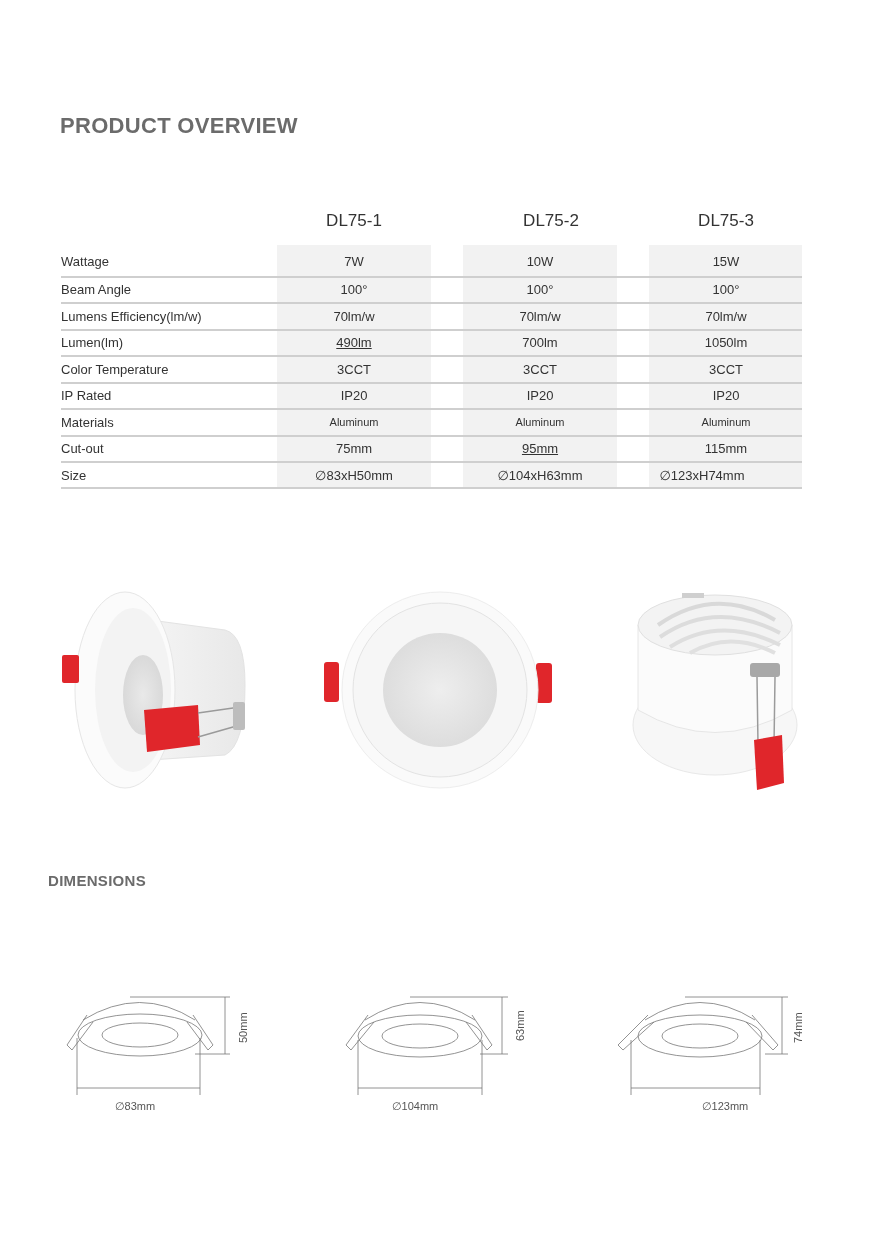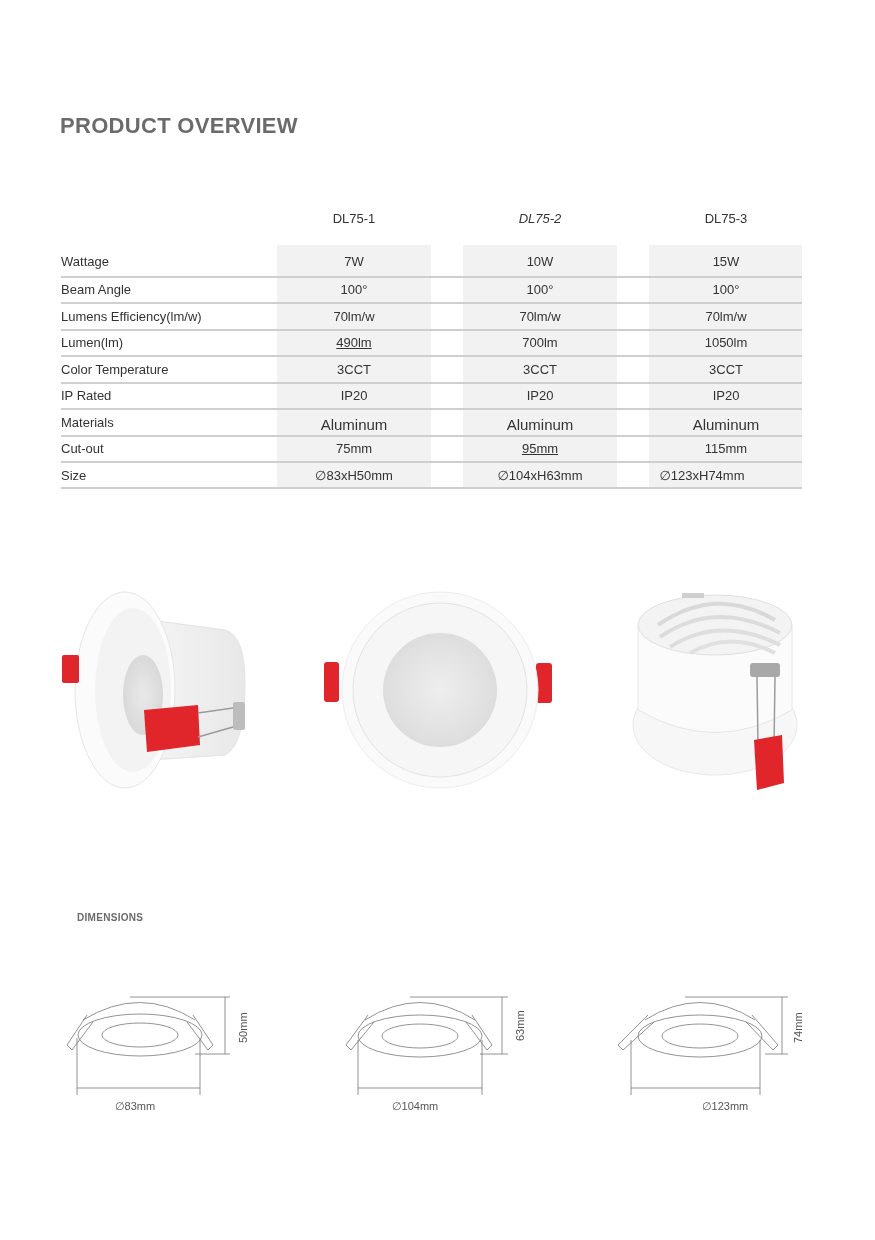--- a/index.html
+++ b/index.html
@@ -3,51 +3,51 @@
 <meta charset="utf-8">
 <style>
   * { box-sizing: border-box; margin: 0; padding: 0; }
   html, body { width: 875px; height: 1240px; background: #ffffff; }
   body { position: relative; font-family: "Liberation Sans", sans-serif; color: #333; overflow: hidden; }
 
   .section-title {
     position: absolute; font-weight: bold; color: #6b6b6b; letter-spacing: 0.3px;
   }
   #title-overview { left: 60px; top: 113px; font-size: 22px; }
-  #title-dimensions { left: 77px; top: 872px; font-size: 10px; margin-top: 40px; }
+  #title-dimensions { left: 48px; top: 872px; font-size: 15px; }
 
   
   .spec { position: absolute; left: 0; top: 0; width: 875px; }
   .col-bg { position: absolute; top: 245px; height: 244px; background: #f2f2f2; }
-  .model-head { position: absolute; top: 211px; font-size: 13px; color: #333; text-align: center; width: 154px; }
+  .model-head { position: absolute; top: 211px; font-size: 17px; color: #333; text-align: center; width: 154px; }
   .row { position: absolute; left: 61px; width: 741px; height: 26.5px; }
   .row-line { position: absolute; left: 61px; width: 741px; height: 2px; background: #cfcfcf; }
   .row-label { position: absolute; left: 0; font-size: 13px; color: #333; white-space: nowrap; }
   .cell { position: absolute; width: 154px; text-align: center; font-size: 13px; color: #333; }
-  .cell.small { font-size: 15px; }
+  .cell.small { font-size: 11px; }
 
   
   .prod { position: absolute; }
   
   .dim { position: absolute; }
   .dim-label { position: absolute; font-size: 11px; color: #555; }
   .dim-vlabel { position: absolute; font-size: 11px; color: #555; transform: rotate(-90deg); transform-origin: left top; white-space: nowrap; }
 </style>
 </head>
 <body>
 
 <h1 id="title-overview" class="section-title">PRODUCT OVERVIEW</h1>
 
 <div class="spec">
   <div class="col-bg" style="left:277px;width:154px;"></div>
   <div class="col-bg" style="left:463px;width:154px;"></div>
   <div class="col-bg" style="left:649px;width:153px;"></div>
 
   <div class="model-head" style="left:277px;">DL75-1</div>
-  <div class="model-head" style="left:463px;font-style:italic;">DL75-2</div>
+  <div class="model-head" style="left:474px;">DL75-2</div>
   <div class="model-head" style="left:649px;">DL75-3</div>
 
   <div class="row" style="top:254px;">
     <span class="row-label">Wattage</span>
     <span class="cell" style="left:216px;">7W</span>
     <span class="cell" style="left:402px;">10W</span>
     <span class="cell" style="left:588px;">15W</span>
   </div>
   <div class="row-line" style="top:276px;"></div>
 

